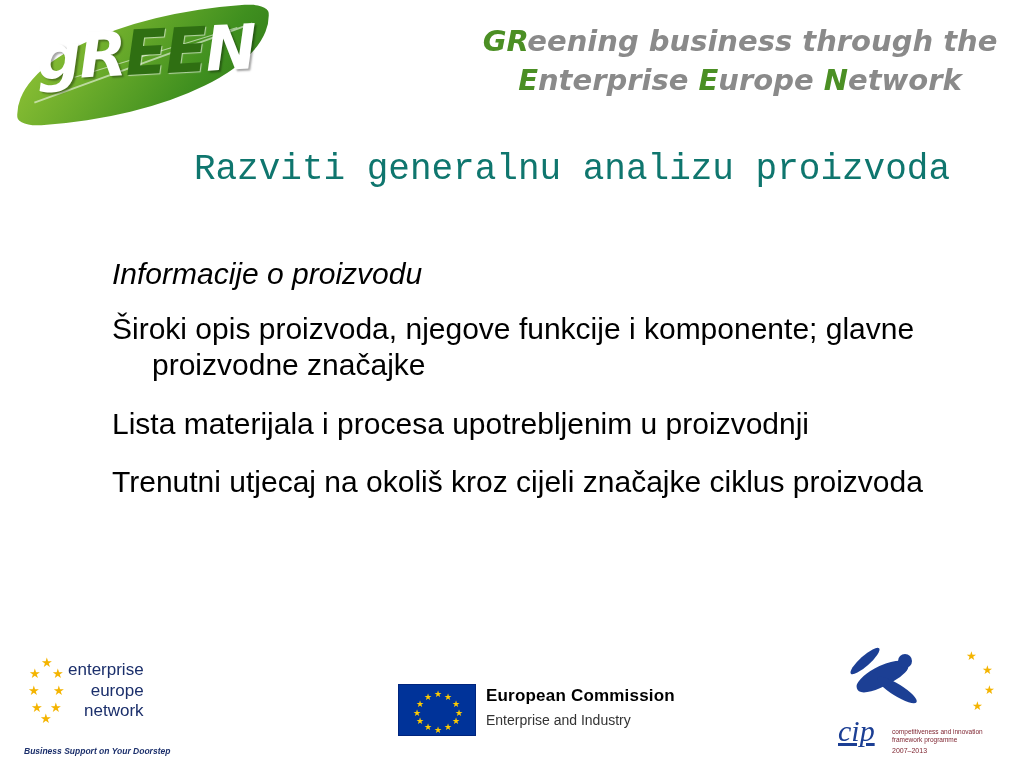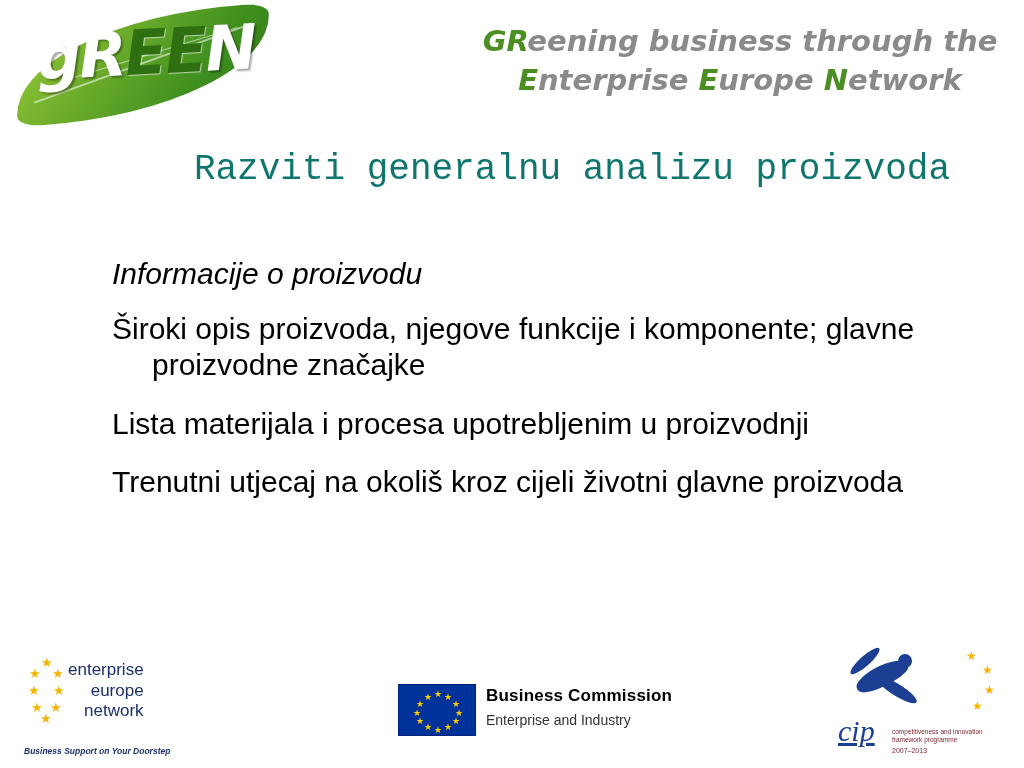--- a/index.html
+++ b/index.html
@@ -339,21 +339,21 @@
   </div>
 
 </div>
 
 <div class="slide-title">Razviti generalnu analizu proizvoda</div>
 
 <div class="slide-body">
   <div class="body-line italic">Informacije o proizvodu</div>
   <div class="body-line wrap">Široki opis proizvoda, njegove funkcije i komponente; glavne proizvodne značajke</div>
   <div class="body-line wrap">Lista materijala i procesa upotrebljenim u proizvodnji</div>
-  <div class="body-line wrap">Trenutni utjecaj na okoliš kroz cijeli životni glavne proizvoda</div>
+  <div class="body-line wrap">Trenutni utjecaj na okoliš kroz cijeli značajke ciklus proizvoda</div>
 </div>
 
 <div class="slide-footer">
 
   <div class="een-logo">
     <div class="een-stars">
       <span style="left:13px; top:0px;">★</span>
       <span style="left:1px; top:11px;">★</span>
       <span style="left:24px; top:11px;">★</span>
       <span style="left:0px; top:28px;">★</span>
@@ -378,21 +378,21 @@
       <span style="left:17px; top:15px;">★</span>
       <span style="left:53px; top:15px;">★</span>
       <span style="left:14px; top:24px;">★</span>
       <span style="left:56px; top:24px;">★</span>
       <span style="left:17px; top:32px;">★</span>
       <span style="left:53px; top:32px;">★</span>
       <span style="left:25px; top:38px;">★</span>
       <span style="left:45px; top:38px;">★</span>
       <span style="left:35px; top:41px;">★</span>
     </div>
-    <div class="ec-text-1">Business Commission</div>
+    <div class="ec-text-1">European Commission</div>
     <div class="ec-text-2">Enterprise and Industry</div>
   </div>
 
   <div class="cip-logo">
     <div class="cip-figure">
       <div class="fig-arm"></div>
       <div class="fig-body"></div>
       <div class="fig-leg"></div>
       <div class="fig-head"></div>
     </div>

